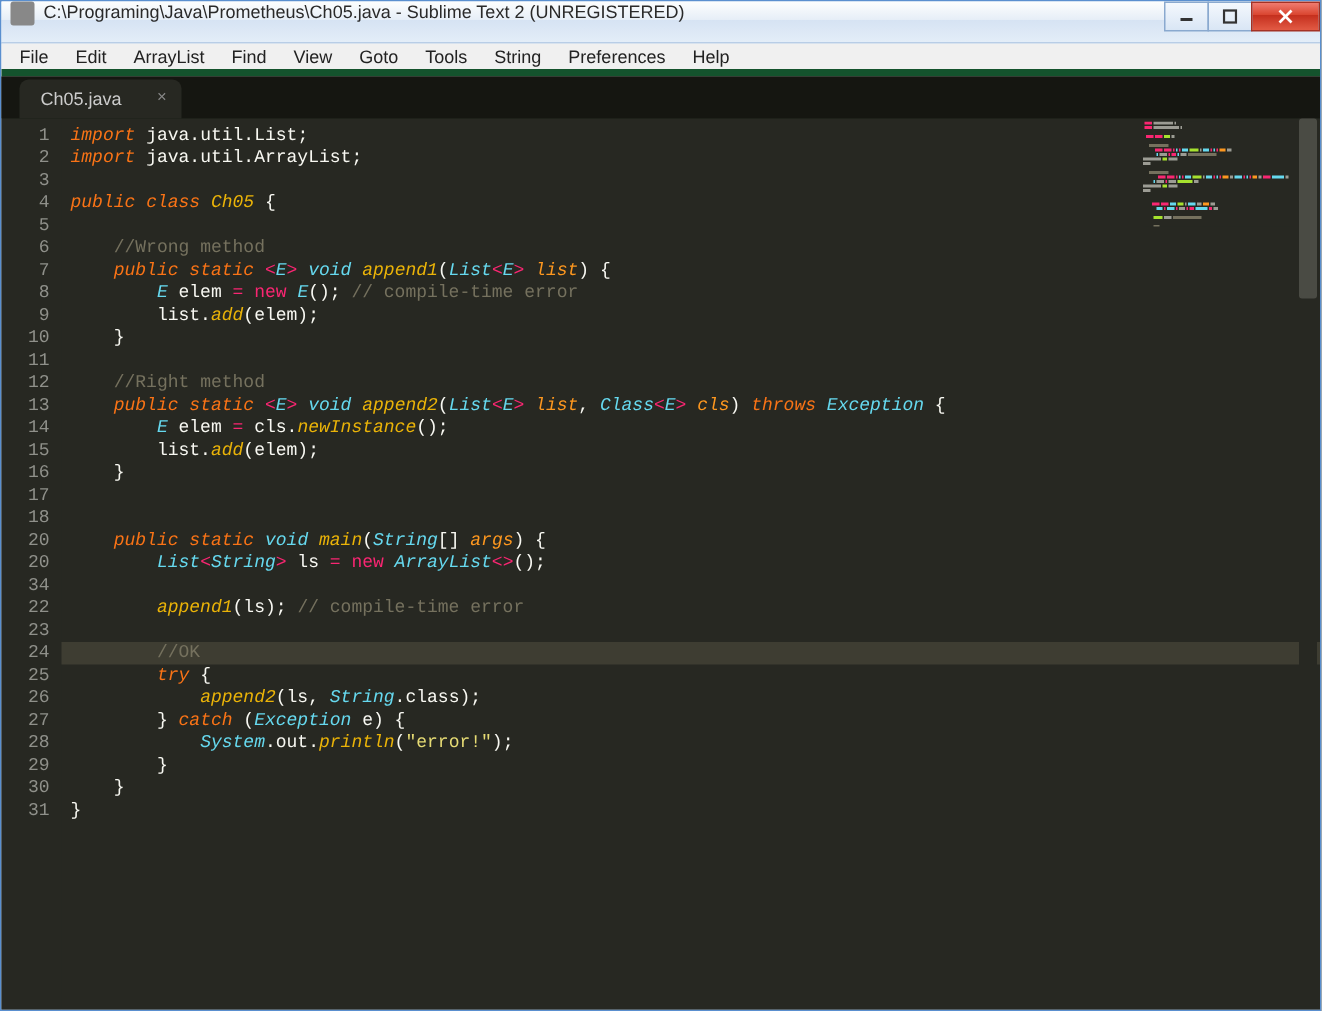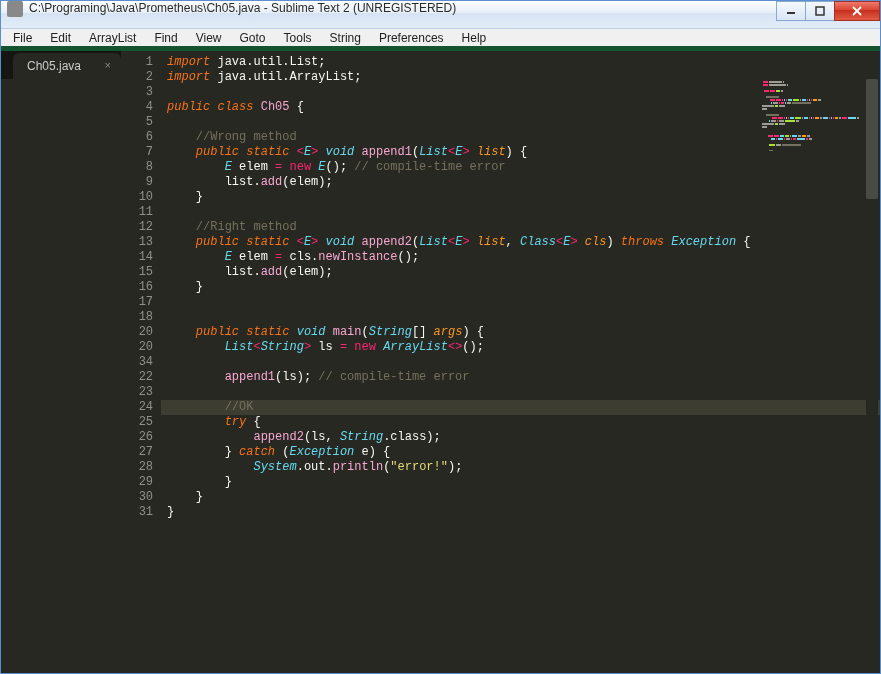--- a/index.html
+++ b/index.html
@@ -79,21 +79,21 @@
   padding: 2px 8px;
   font-size: 12px;
   color: #222;
   cursor: pointer;
 }
 
 .editor-area {
   flex: 1;
   background: #272822;
   display: flex;
-  flex-direction: row;
+  flex-direction: column;
   position: relative;
   min-height: 0;
 }
 .tabs-row {
   height: 28px;
   background: #151611;
   display: flex;
   align-items: flex-end;
   padding-left: 12px;
 }
@@ -151,21 +151,21 @@
   height: 15px;
   background: #3e3d32;
   width: 100%;
   z-index: 0;
 }
 .code .line > * { position: relative; z-index: 1; }
 
 .tok-kw { color: #f97316; font-style: italic; }
 .tok-kw2 { color: #f92672; }
 .tok-type { color: #66d9ef; font-style: italic; }
-.tok-func { color: #f9a8d4; }
+.tok-func { color: #eab308; font-style: italic; }
 .tok-var { color: #fd971f; font-style: italic; }
 .tok-str { color: #e6db74; }
 .tok-cmt { color: #75715e; }
 .tok-pkg { color: #f8f8f2; }
 .tok-op { color: #f92672; }
 .tok-p { color: #f8f8f2; }
 
 .minimap {
   position: absolute;
   top: 30px;

